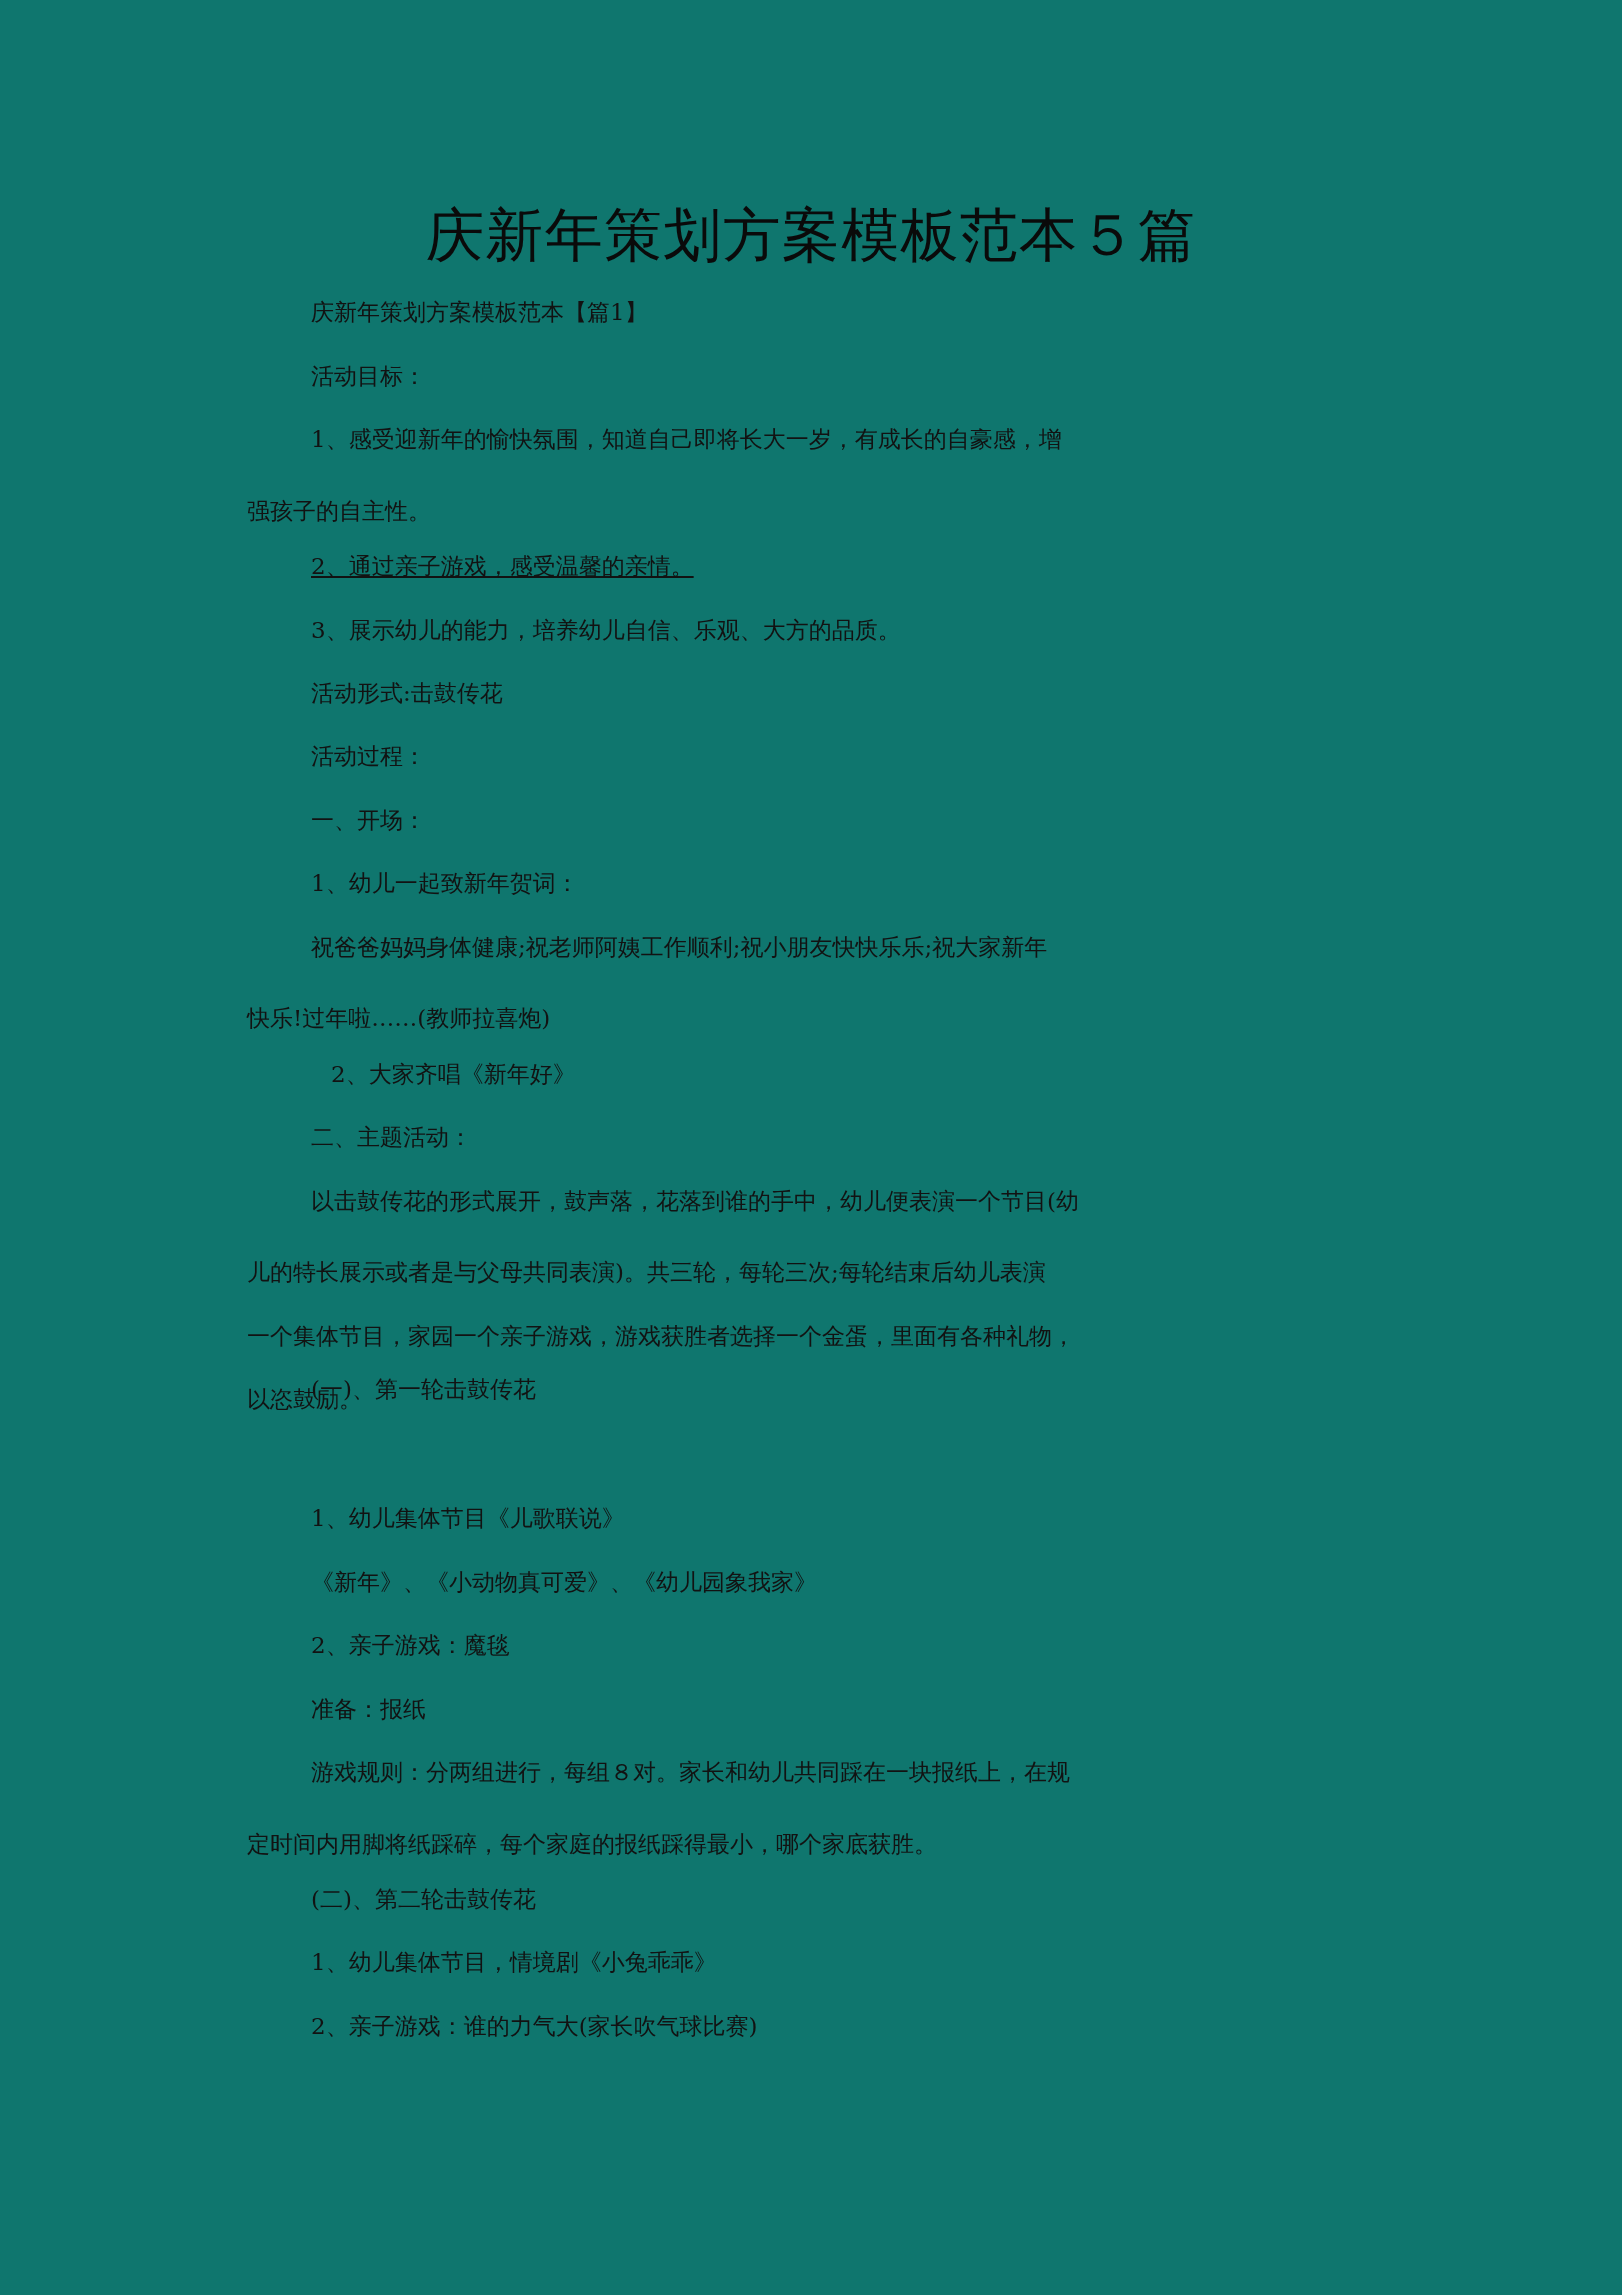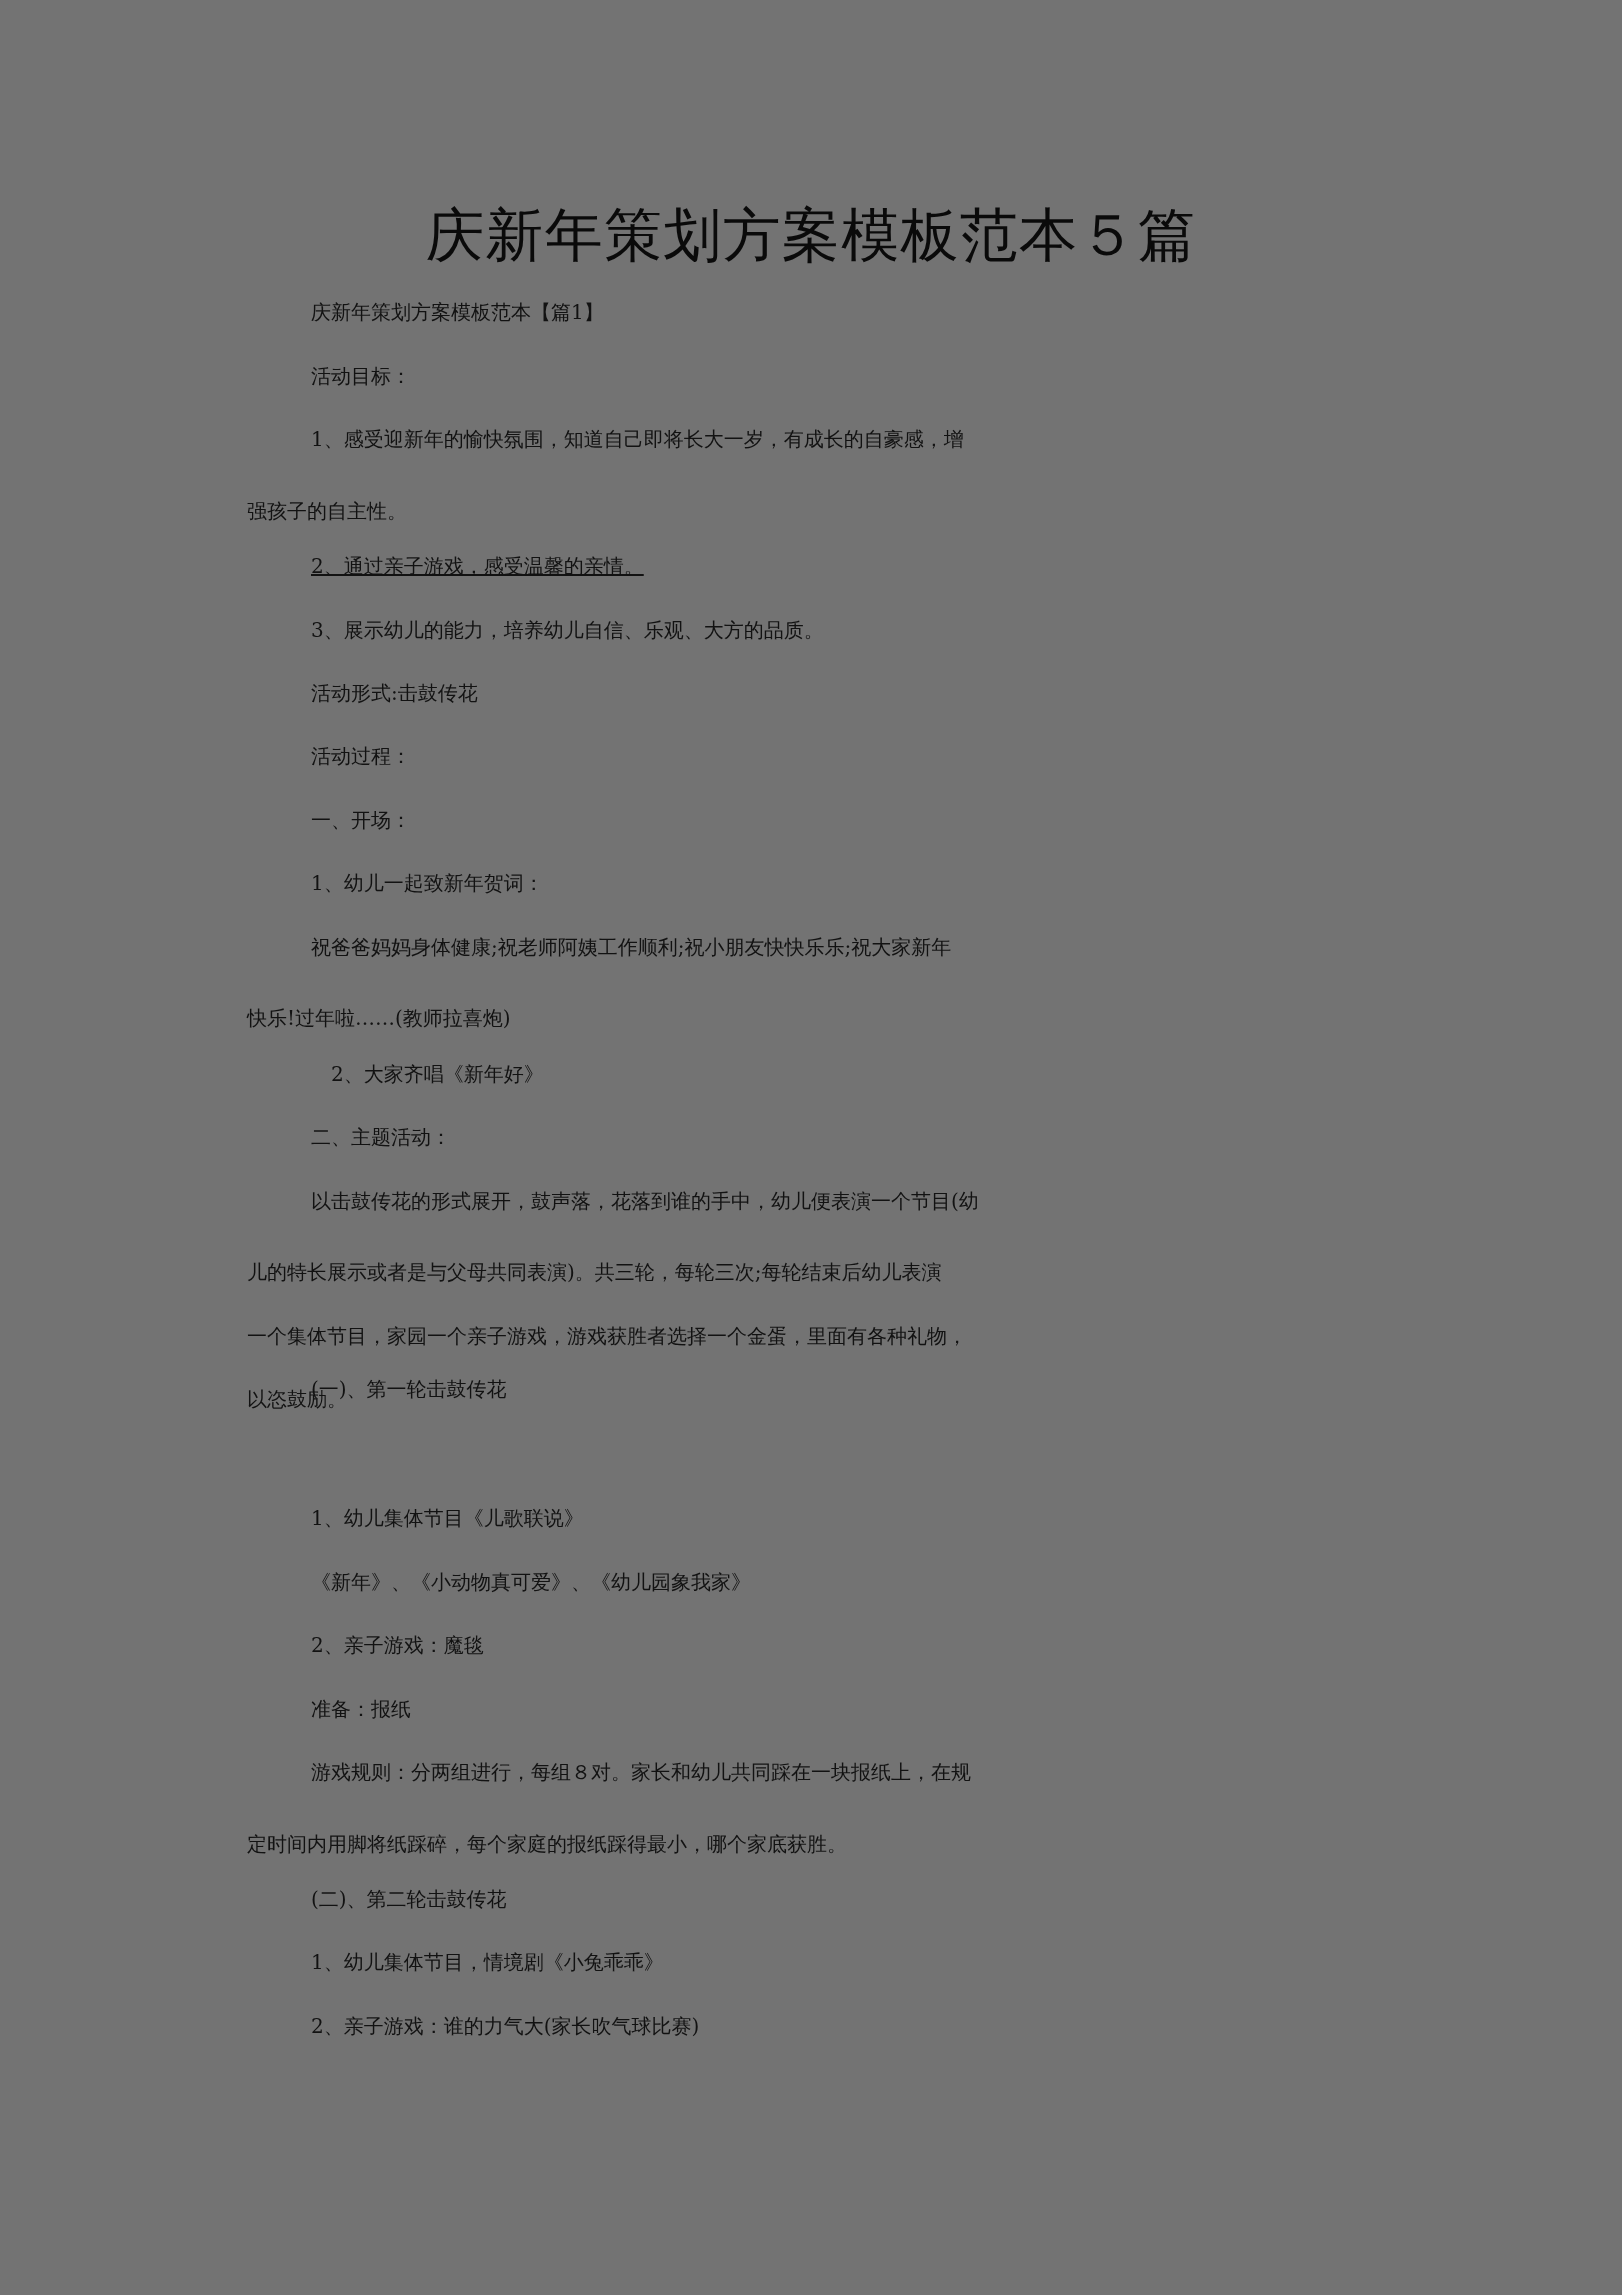--- a/index.html
+++ b/index.html
@@ -13,37 +13,37 @@
     position: relative;
     overflow: hidden;
     font-family: "DejaVu Serif", "Liberation Serif", serif;
     color: #111111;
   }
   .page {
     position: absolute;
     left: 0; top: 0;
     width: 1623px;
     height: 2295px;
-    background: #737373;
+    background: #0f766e;
   }
   .title {
     position: absolute;
     left: 0;
     width: 1623px;
     top: 196px;
     text-align: center;
     font-size: 58px;
     line-height: 79px;
     letter-spacing: 1.3px;
     color: #0a0a0a;
     white-space: nowrap;
   }
   .line {
     position: absolute;
-    font-size: 20px;
+    font-size: 23px;
     line-height: 39px;
     white-space: nowrap;
     color: #121212;
   }
   .ind { left: 311px; }
   .cont { left: 247px; margin-top: 8px; }
 </style>
 </head>
 <body>
 

